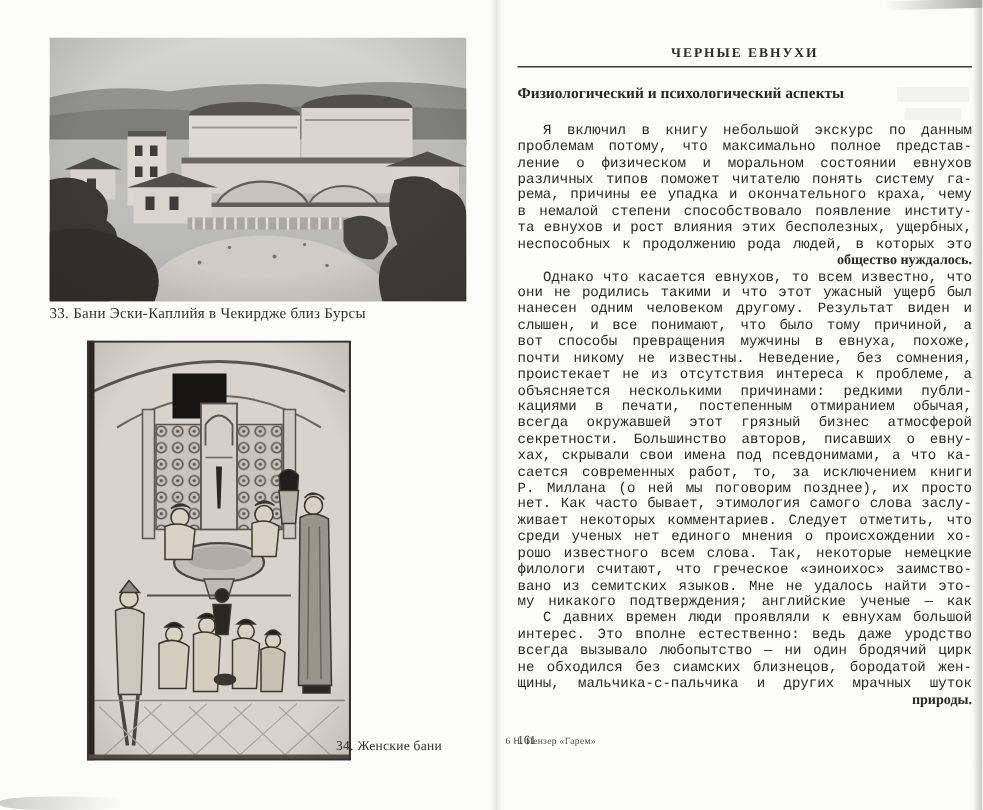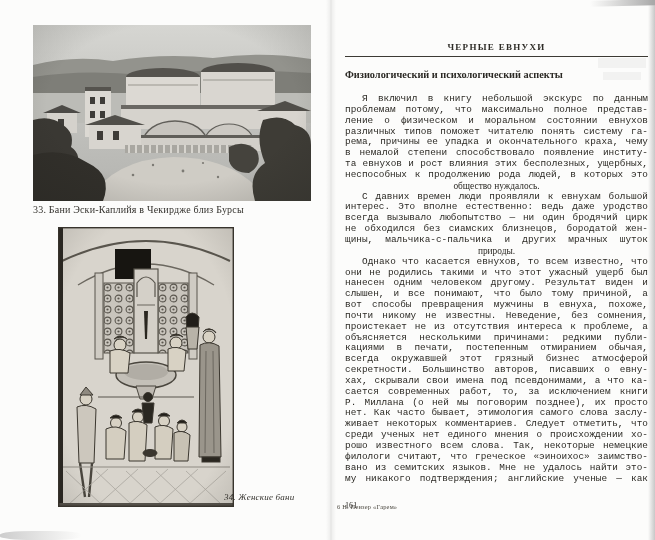--- a/index.html
+++ b/index.html
@@ -19,33 +19,33 @@
   .smudge-bl{position:absolute;left:0;top:531px;width:82px;height:9px;border-radius:40%;
     background:linear-gradient(to right,#cdcdcd,rgba(210,210,210,0));}
   .ghost{position:absolute;background:rgba(60,60,55,0.05);}
   .ghost1{left:598px;top:58px;width:48px;height:10px;}
   .ghost2{left:603px;top:72px;width:38px;height:8px;}
 
   
   .photo-fig{position:absolute;left:33px;top:25px;width:278px;height:176px;}
   .caption-33{position:absolute;left:33px;top:204px;font-size:10px;letter-spacing:0.2px;color:#33312c;}
   .miniature-fig{position:absolute;left:58px;top:227px;width:176px;height:280px;}
-  .caption-34{position:absolute;left:224px;top:492px;font-size:9px;letter-spacing:0.2px;color:#33312c;font-style:italic;}
+  .caption-34{position:absolute;left:224px;top:492px;font-size:9px;letter-spacing:0.2px;color:#33312c;}
   svg{display:block;}
 
   
-  .page-right{position:absolute;left:345px;top:12px;width:303px;height:436px;}
+  .page-right{position:absolute;left:345px;top:0;width:303px;height:436px;}
   .running-head{position:absolute;top:30px;left:0;width:100%;text-align:center;
     font-size:9px;font-weight:bold;letter-spacing:1.3px;color:#2e2c27;}
   .head-rule{position:absolute;top:44px;left:0;width:100%;height:0;border-top:1.4px solid #3c3a34;}
   .section-title{position:absolute;top:57px;left:0;width:100%;
     font-size:10.3px;font-weight:bold;color:#2b2924;}
   .bodytext{position:absolute;top:82px;left:0;width:303px;font-size:9.4px;line-height:10.85px;}
   .para-lines{white-space:pre-line;text-align:justify;text-align-last:justify;text-indent:17px;font-family:Liberation Mono, monospace;}
-  .para-last{text-align:center;}
+  .para-last{text-align:right;font-weight:bold;}
   .footer-sig{position:absolute;top:491px;left:-8px;font-size:6.4px;color:#4a473f;letter-spacing:0.2px;}
   .folio{position:absolute;top:489px;left:0;width:100%;font-size:8.2px;color:#33312c;}
 </style>
 </head>
 <body>
 
 <div class="edge-right"></div>
 <div class="edge-top-right"></div>
 <div class="gutter"></div>
 <div class="smudge-bl"></div>
@@ -267,28 +267,20 @@
     <div>
       <div class="para-lines">Я включил в книгу небольшой экскурс по данным
 проблемам потому, что максимально полное представ-
 ление о физическом и моральном состоянии евнухов
 различных типов поможет читателю понять систему га-
 рема, причины ее упадка и окончательного краха, чему
 в немалой степени способствовало появление институ-
 та евнухов и рост влияния этих бесполезных, ущербных,
 неспособных к продолжению рода людей, в которых это</div>
       <div class="para-last">общество нуждалось.</div>
-    </div>
-    <div>
-      <div class="para-lines">С давних времен люди проявляли к евнухам большой
-интерес. Это вполне естественно: ведь даже уродство
-всегда вызывало любопытство — ни один бродячий цирк
-не обходился без сиамских близнецов, бородатой жен-
-щины, мальчика-с-пальчика и других мрачных шуток</div>
-      <div class="para-last">природы.</div>
     </div>
     <div>
       <div class="para-lines">Однако что касается евнухов, то всем известно, что
 они не родились такими и что этот ужасный ущерб был
 нанесен одним человеком другому. Результат виден и
 слышен, и все понимают, что было тому причиной, а
 вот способы превращения мужчины в евнуха, похоже,
 почти никому не известны. Неведение, без сомнения,
 проистекает не из отсутствия интереса к проблеме, а
 объясняется несколькими причинами: редкими публи-
@@ -300,17 +292,25 @@
 Р. Миллана (о ней мы поговорим позднее), их просто
 нет. Как часто бывает, этимология самого слова заслу-
 живает некоторых комментариев. Следует отметить, что
 среди ученых нет единого мнения о происхождении хо-
 рошо известного всем слова. Так, некоторые немецкие
 филологи считают, что греческое «эиноихос» заимство-
 вано из семитских языков. Мне не удалось найти это-
 му никакого подтверждения; английские ученые — как</div>
       <div class="para-last"></div>
     </div>
+    <div>
+      <div class="para-lines">С давних времен люди проявляли к евнухам большой
+интерес. Это вполне естественно: ведь даже уродство
+всегда вызывало любопытство — ни один бродячий цирк
+не обходился без сиамских близнецов, бородатой жен-
+щины, мальчика-с-пальчика и других мрачных шуток</div>
+      <div class="para-last">природы.</div>
+    </div>
   </div>
 
   <div class="footer-sig">6  Н. Пензер «Гарем»</div>
   <div class="folio">161</div>
 </div>
 
 </body></html>

